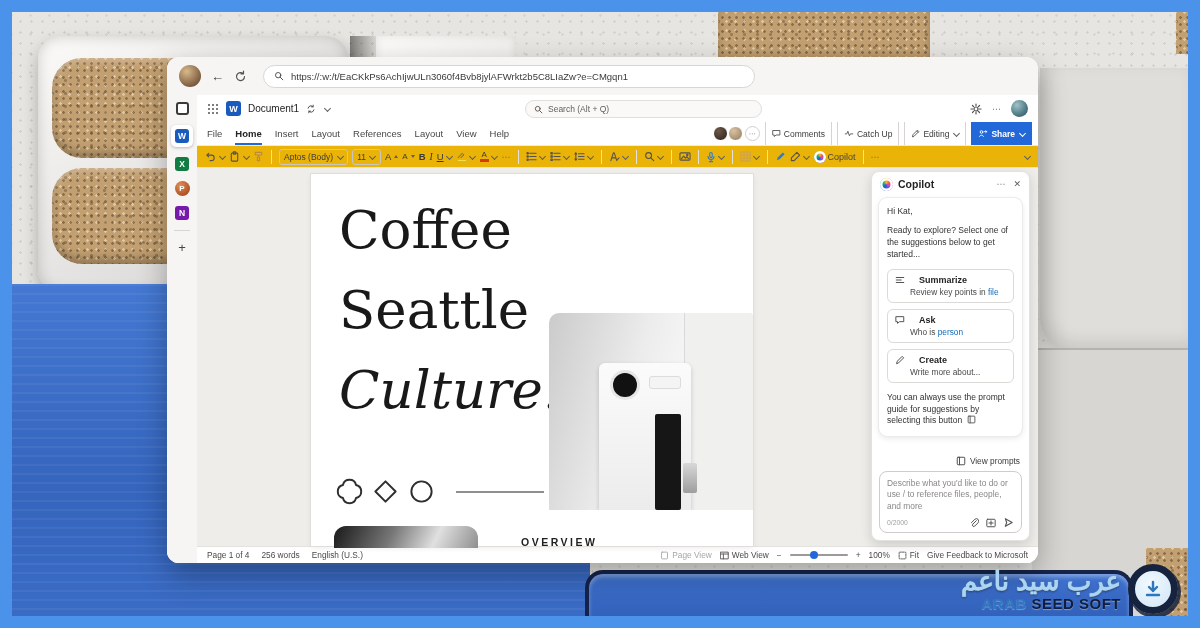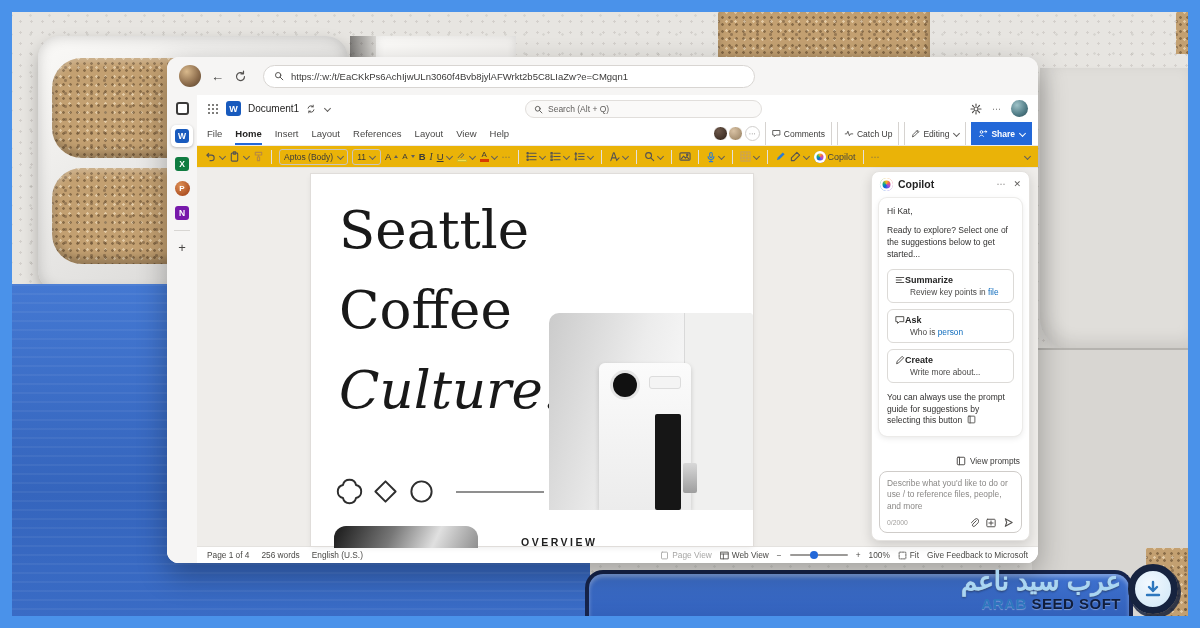--- a/index.html
+++ b/index.html
@@ -93,21 +93,21 @@
   .overview{position:absolute;left:210px;top:362px;font-size:10.5px;font-weight:bold;letter-spacing:2.5px;color:#1f1f1f;}
   
   .copilot{position:absolute;right:8px;top:3px;width:159px;height:370px;background:#fff;border:1px solid #e4e2df;border-radius:8px;box-shadow:0 4px 12px rgba(0,0,0,.14);display:flex;flex-direction:column;}
   .cp-head{height:24px;display:flex;align-items:center;gap:5px;padding:0 8px;flex:none;}
   .cp-title{font-size:10.5px;font-weight:bold;color:#242424;}
   .cp-head-right{margin-left:auto;display:flex;gap:8px;color:#605e5c;font-size:9px;}
   .cp-card{margin:2px 7px 0;border-radius:8px;padding:8px 8px 9px;box-shadow:0 0 0 1px #ecebe9,0 2px 6px rgba(0,0,0,.10);font-size:8.5px;color:#323130;}
   .cp-greet{margin-bottom:9px;}
   .cp-intro{line-height:1.4;margin-bottom:8px;}
   .sug{border:1px solid #dcdad7;border-radius:6px;padding:5px 7px;margin-top:6px;background:#fff;}
-  .sug-title{display:flex;align-items:center;gap:0;font-size:9px;font-weight:bold;color:#242424;}
+  .sug-title{display:flex;align-items:center;gap:14px;font-size:9px;font-weight:bold;color:#242424;}
   .sug-desc{margin-left:15px;margin-top:2px;color:#494847;font-size:8.3px;}
   .link{color:#0f6cbd;}
   .cp-note{margin-top:9px;line-height:1.4;}
   .cp-spacer{flex:1;}
   .cp-viewprompts{display:flex;justify-content:flex-end;align-items:center;gap:4px;padding:0 9px 5px;font-size:8.3px;color:#3b3a39;}
   .cp-input{margin:0 7px 7px;border:1px solid #cfccc9;border-radius:8px;padding:6px 7px 4px;}
   .cp-ph{font-size:8.4px;color:#8a8886;line-height:1.4;}
   .cp-input-row{display:flex;align-items:center;margin-top:4px;}
   .cp-count{font-size:6.8px;color:#a19f9d;}
   .cp-input-icons{margin-left:auto;display:flex;align-items:center;gap:7px;}
@@ -457,22 +457,22 @@
               <span style="color:#605e5c">⋯</span>
             </div>
           <div class="ri rb-end">
               <i class="chev"></i>
             </div>
         </div>
 
         <div class="content">
           <div class="page">
             <div class="heading">
+              <div>Coffee</div>
               <div>Seattle</div>
-              <div>Coffee</div>
               <div class="l3">Culture.</div>
             </div>
             <div class="img-machine">
               <div class="m-panel"></div>
               <div class="m-body"></div>
               <div class="m-knob"></div>
               <div class="m-btns"></div>
               <div class="m-col"></div>
               <div class="m-cup"></div>
             </div>

